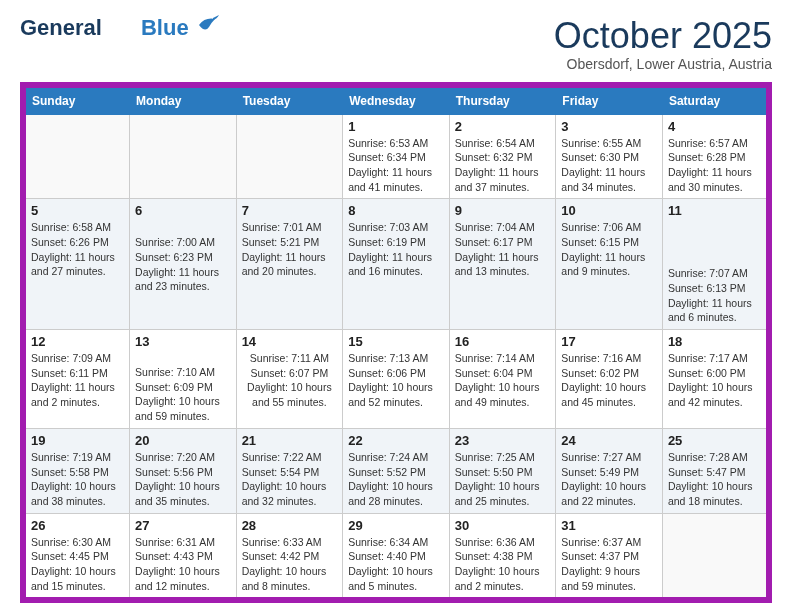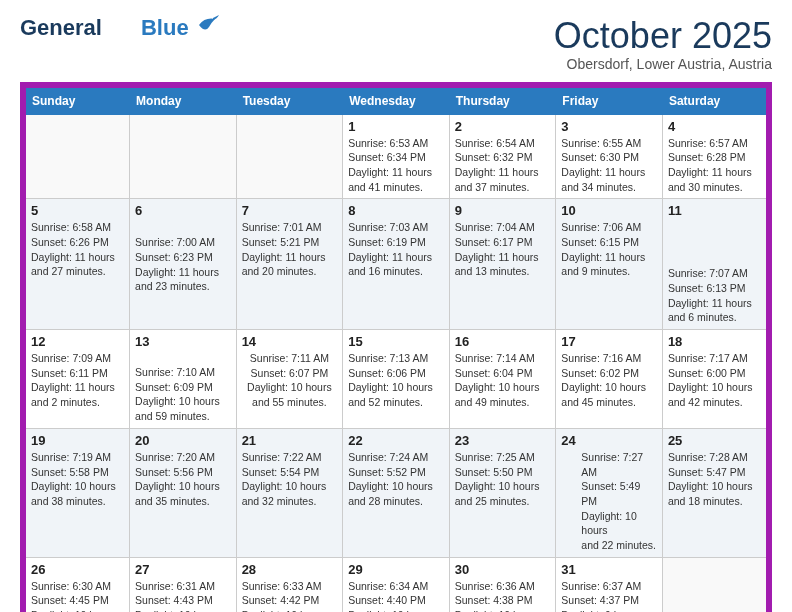--- a/index.html
+++ b/index.html
@@ -291,21 +291,21 @@
           </td>
           <td>
             <span class="day-num">23</span>
             <div class="day-info" style="white-space: pre-wrap;">Sunrise: 7:25 AM
 Sunset: 5:50 PM
 Daylight: 10 hours
 and 25 minutes.</div>
           </td>
           <td>
             <span class="day-num">24</span>
-            <div class="day-info" style="white-space: pre-wrap; margin-left: 20px;">Sunrise: 7:27 AM
+            <div class="day-info" style="white-space: pre-wrap;">Sunrise: 7:27 AM
 Sunset: 5:49 PM
 Daylight: 10 hours
 and 22 minutes.</div>
           </td>
           <td>
             <span class="day-num">25</span>
             <div class="day-info" style="white-space: pre-wrap;">Sunrise: 7:28 AM
 Sunset: 5:47 PM
 Daylight: 10 hours
 and 18 minutes.</div>

